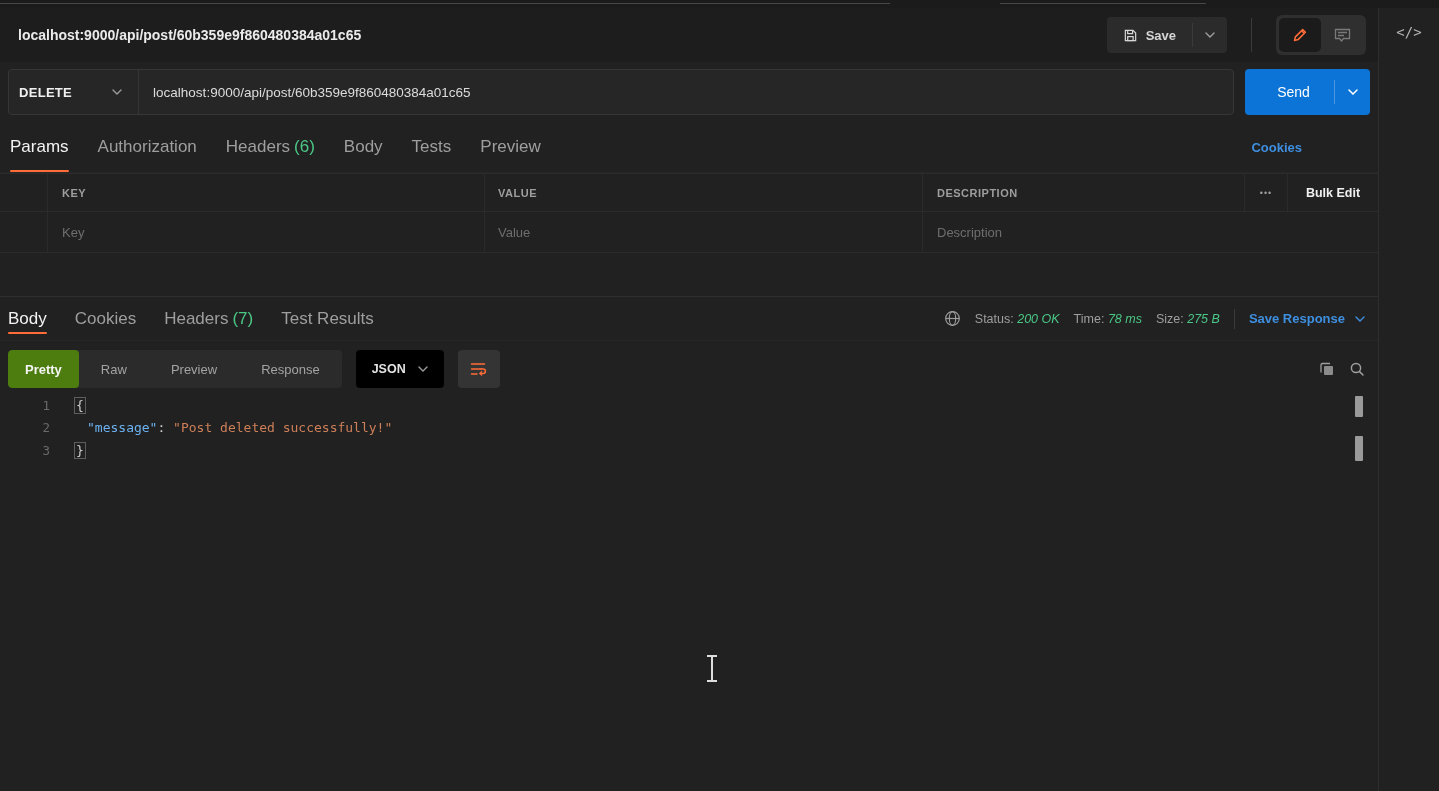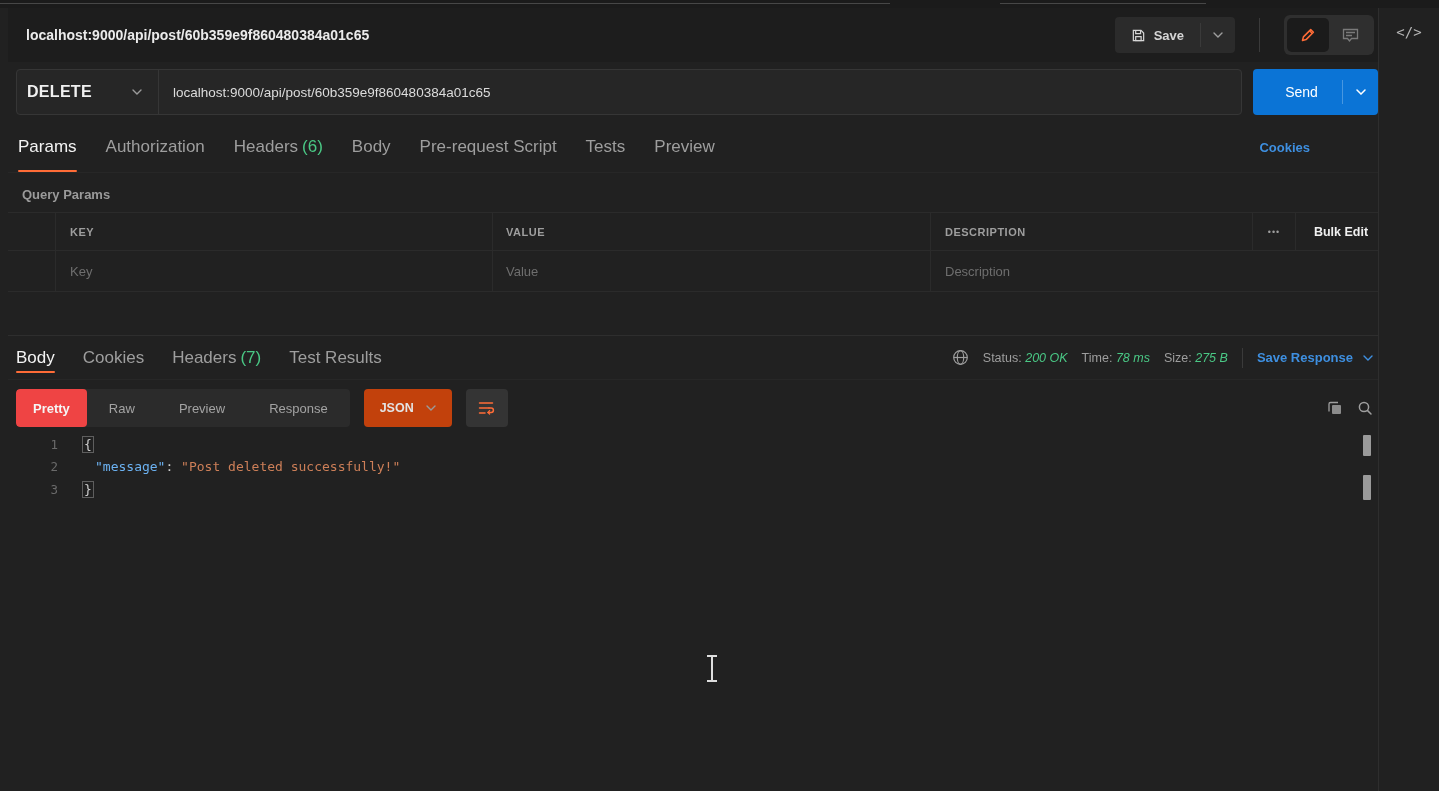--- a/index.html
+++ b/index.html
@@ -12,40 +12,40 @@
   
   .tabstrip { position:absolute; top:0; left:0; right:0; height:8px; background:#1b1b1b; z-index:5; }
   .tabstrip .seg { position:absolute; top:3px; height:1px; background:#474747; }
   .seg1 { left:0; width:890px; }
   .seg2 { left:1000px; width:206px; }
   
   .sidebar { position:absolute; top:8px; right:0; bottom:0; width:61px; border-left:1px solid #2e2e2e; background:#212121; }
   .code-panel-btn { display:block; margin:16px auto 0; background:none; border:none; color:#b5b5b5;
     font-family:"DejaVu Sans Mono", monospace; font-size:14px; cursor:pointer; }
   
-  .main { position:absolute; top:8px; left:8px; width:1378px; bottom:0; display:flex; flex-direction:column; }
+  .main { position:absolute; top:8px; left:0; width:1378px; bottom:0; display:flex; flex-direction:column; }
   
   .topbar { height:54px; background:#1d1d1d; display:flex; align-items:center; padding:0 12px 0 18px; flex:none; }
   .req-title { font-size:14px; font-weight:bold; color:#ebebeb; flex:1 1 auto; white-space:nowrap; overflow:hidden; }
   .topbar-right { display:flex; align-items:center; gap:24px; flex:none; }
   .save-group { display:flex; align-items:stretch; background:#2b2b2b; border-radius:4px; height:36px; overflow:hidden; }
   .save-btn { display:flex; align-items:center; gap:8px; background:none; border:none; color:#d6d6d6;
     font-family:inherit; font-size:13px; font-weight:bold; padding:0 16px; cursor:pointer; }
   .save-divider { width:1px; background:#3a3a3a; margin:6px 0; }
   .icon-btn { background:none; border:none; color:#9e9e9e; cursor:pointer; display:flex; align-items:center; justify-content:center; }
   .save-caret { width:34px; }
   .vsep { width:1px; height:34px; background:#3a3a3a; }
   .toggle-group { display:flex; background:#2f2f2f; border-radius:6px; padding:3px; height:40px; }
   .toggle { width:42px; border-radius:5px; border:none; background:none; display:flex; align-items:center; justify-content:center; cursor:pointer; color:#7a7a7a; }
   .toggle.active { background:#1b1b1b; color:#ff6c37; }
   
   .request-row { height:60px; display:flex; align-items:center; padding:0 8px; gap:11px; flex:none; }
   .url-box { flex:1 1 auto; height:46px; display:flex; align-items:stretch; background:#262626; border:1px solid #363636; border-radius:4px; }
   .method-btn { display:flex; align-items:center; gap:40px; padding:0 16px 0 10px; background:none; border:none;
-    color:#f0f0f0; font-family:inherit; font-size:16px; font-weight:bold; letter-spacing:.3px; cursor:pointer; }
+    color:#f0f0f0; font-family:inherit; font-size:13px; font-weight:bold; letter-spacing:.3px; cursor:pointer; }
   .method-divider { width:1px; background:#363636; }
   .url-input { flex:1 1 auto; background:transparent; border:none; outline:none; color:#dcdcdc;
     font-family:inherit; font-size:13.5px; padding:0 14px; }
   .send-btn { flex:none; width:125px; height:46px; background:#0b74d6; border:none; border-radius:4px;
     display:flex; align-items:center; color:#fff; cursor:pointer; font-family:inherit; }
   .send-label { flex:1; text-align:center; font-size:14px; font-weight:normal; padding-left:8px; }
   .send-caret { width:36px; display:flex; align-items:center; justify-content:center; border-left:1px solid rgba(255,255,255,.25); height:24px; }
   
   .req-tabs { height:51px; display:flex; align-items:center; padding:0 14px 0 10px; gap:29px; border-bottom:1px solid #272727; flex:none; }
   .tab { position:relative; background:none; border:none; color:#9e9e9e; font-family:inherit; font-size:17px; cursor:pointer; height:100%; display:flex; align-items:center; gap:4px; }
@@ -82,22 +82,22 @@
   .resp-meta { display:flex; align-items:center; gap:14px; }
   .meta-item { font-size:12.5px; color:#9e9e9e; white-space:nowrap; }
   .meta-item .val { color:#4ac885;font-style:italic; }
   .meta-sep { width:1px; height:20px; background:#3a3a3a; }
   .save-resp-btn { background:none; border:none; color:#3e8fe0; font-family:inherit; font-size:13px; font-weight:bold;
     cursor:pointer; display:flex; align-items:center; gap:10px; }
   
   .resp-toolbar { margin-top:9px; height:38px; display:flex; align-items:center; padding:0 13px 0 8px; gap:14px; flex:none; }
   .segmented { display:flex; align-items:stretch; background:#2b2b2b; border-radius:4px; height:38px; overflow:hidden; }
   .segment { background:none; border:none; color:#a3a3a3; font-family:inherit; font-size:13px; padding:0 22px; cursor:pointer; border-radius:4px; }
-  .segment.active { background:#ef4444; color:#f5f5f5; font-weight:bold; padding:0 17px; }
-  .format-dd { display:flex; align-items:center; gap:12px; background:#c2410c; border:none; border-radius:4px;
+  .segment.active { background:#4d7c0f; color:#f5f5f5; font-weight:bold; padding:0 17px; }
+  .format-dd { display:flex; align-items:center; gap:12px; background:#000000; border:none; border-radius:4px;
     height:38px; padding:0 16px; color:#e3e3e3; font-family:inherit; font-size:12.5px; font-weight:bold; cursor:pointer; }
   .format-dd svg { color:#9a9a9a; }
   .wrap-btn { width:42px; height:38px; background:#343434; border:none; border-radius:4px;
     display:flex; align-items:center; justify-content:center; cursor:pointer; color:#ff6c37; }
   .toolbar-icons { display:flex; align-items:center; gap:14px; }
   
   .editor { position:relative; flex:1 1 auto; padding-top:6px; font-family:"DejaVu Sans Mono", monospace; font-size:13px; }
   .code-line { display:flex; height:22.5px; align-items:center; }
   .gutter { width:50px; text-align:right; color:#6a6a6a; font-size:12.5px; flex:none; }
   .code-text { padding-left:24px; white-space:pre; }
@@ -202,33 +202,29 @@
         <span>Authorization</span>
       </button>
       <button class="tab">
         <span>Headers</span>
         <span class="count-green">(6)</span>
       </button>
       <button class="tab">
         <span>Body</span>
       </button>
       <button class="tab">
-        <span>Pre-request Script</span>
-      </button>
-      <button class="tab">
         <span>Tests</span>
       </button>
       <button class="tab">
         <span>Preview</span>
       </button>
       <div class="spacer"></div>
       <button class="cookies-link">Cookies</button>
     </div>
 
-    <div class="qp-title">Query Params</div>
     <div class="qp-table">
       <div class="qp-row qp-head">
         <div class="cell c-check bordered"></div>
         <div class="cell c-key bordered">
           <span class="col-label">KEY</span>
         </div>
         <div class="cell c-value bordered">
           <span class="col-label">VALUE</span>
         </div>
         <div class="cell c-desc bordered">

